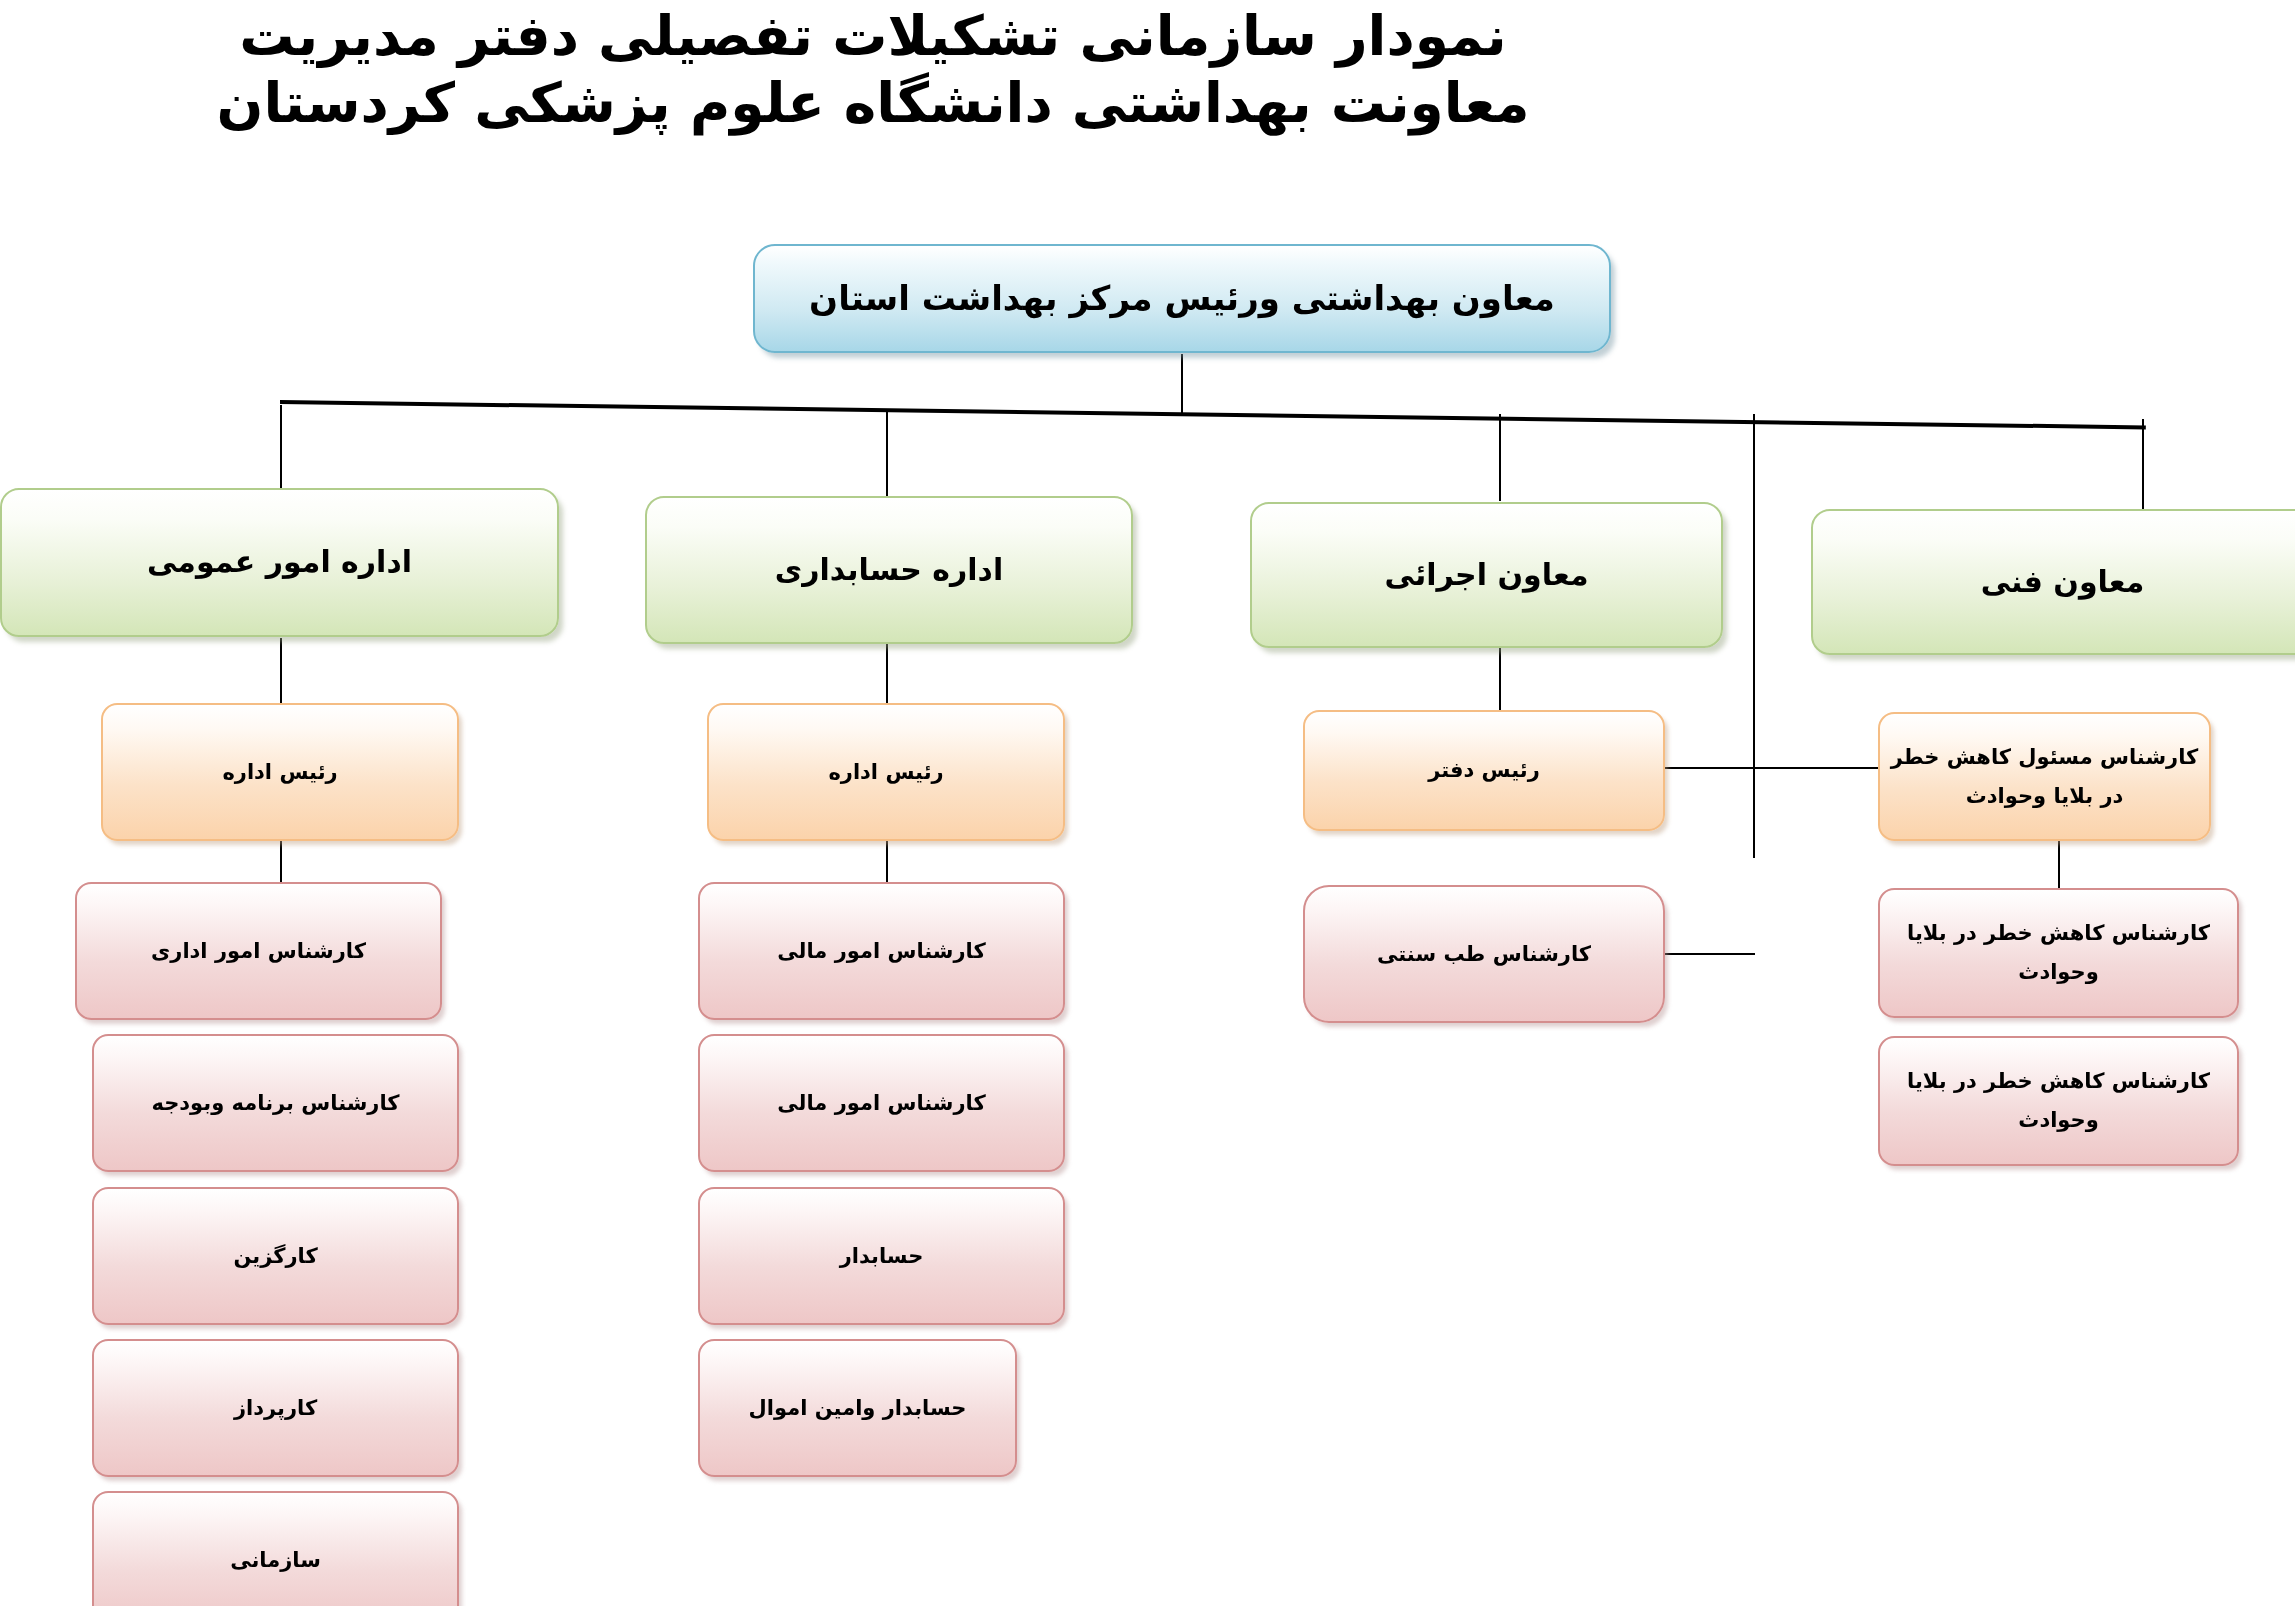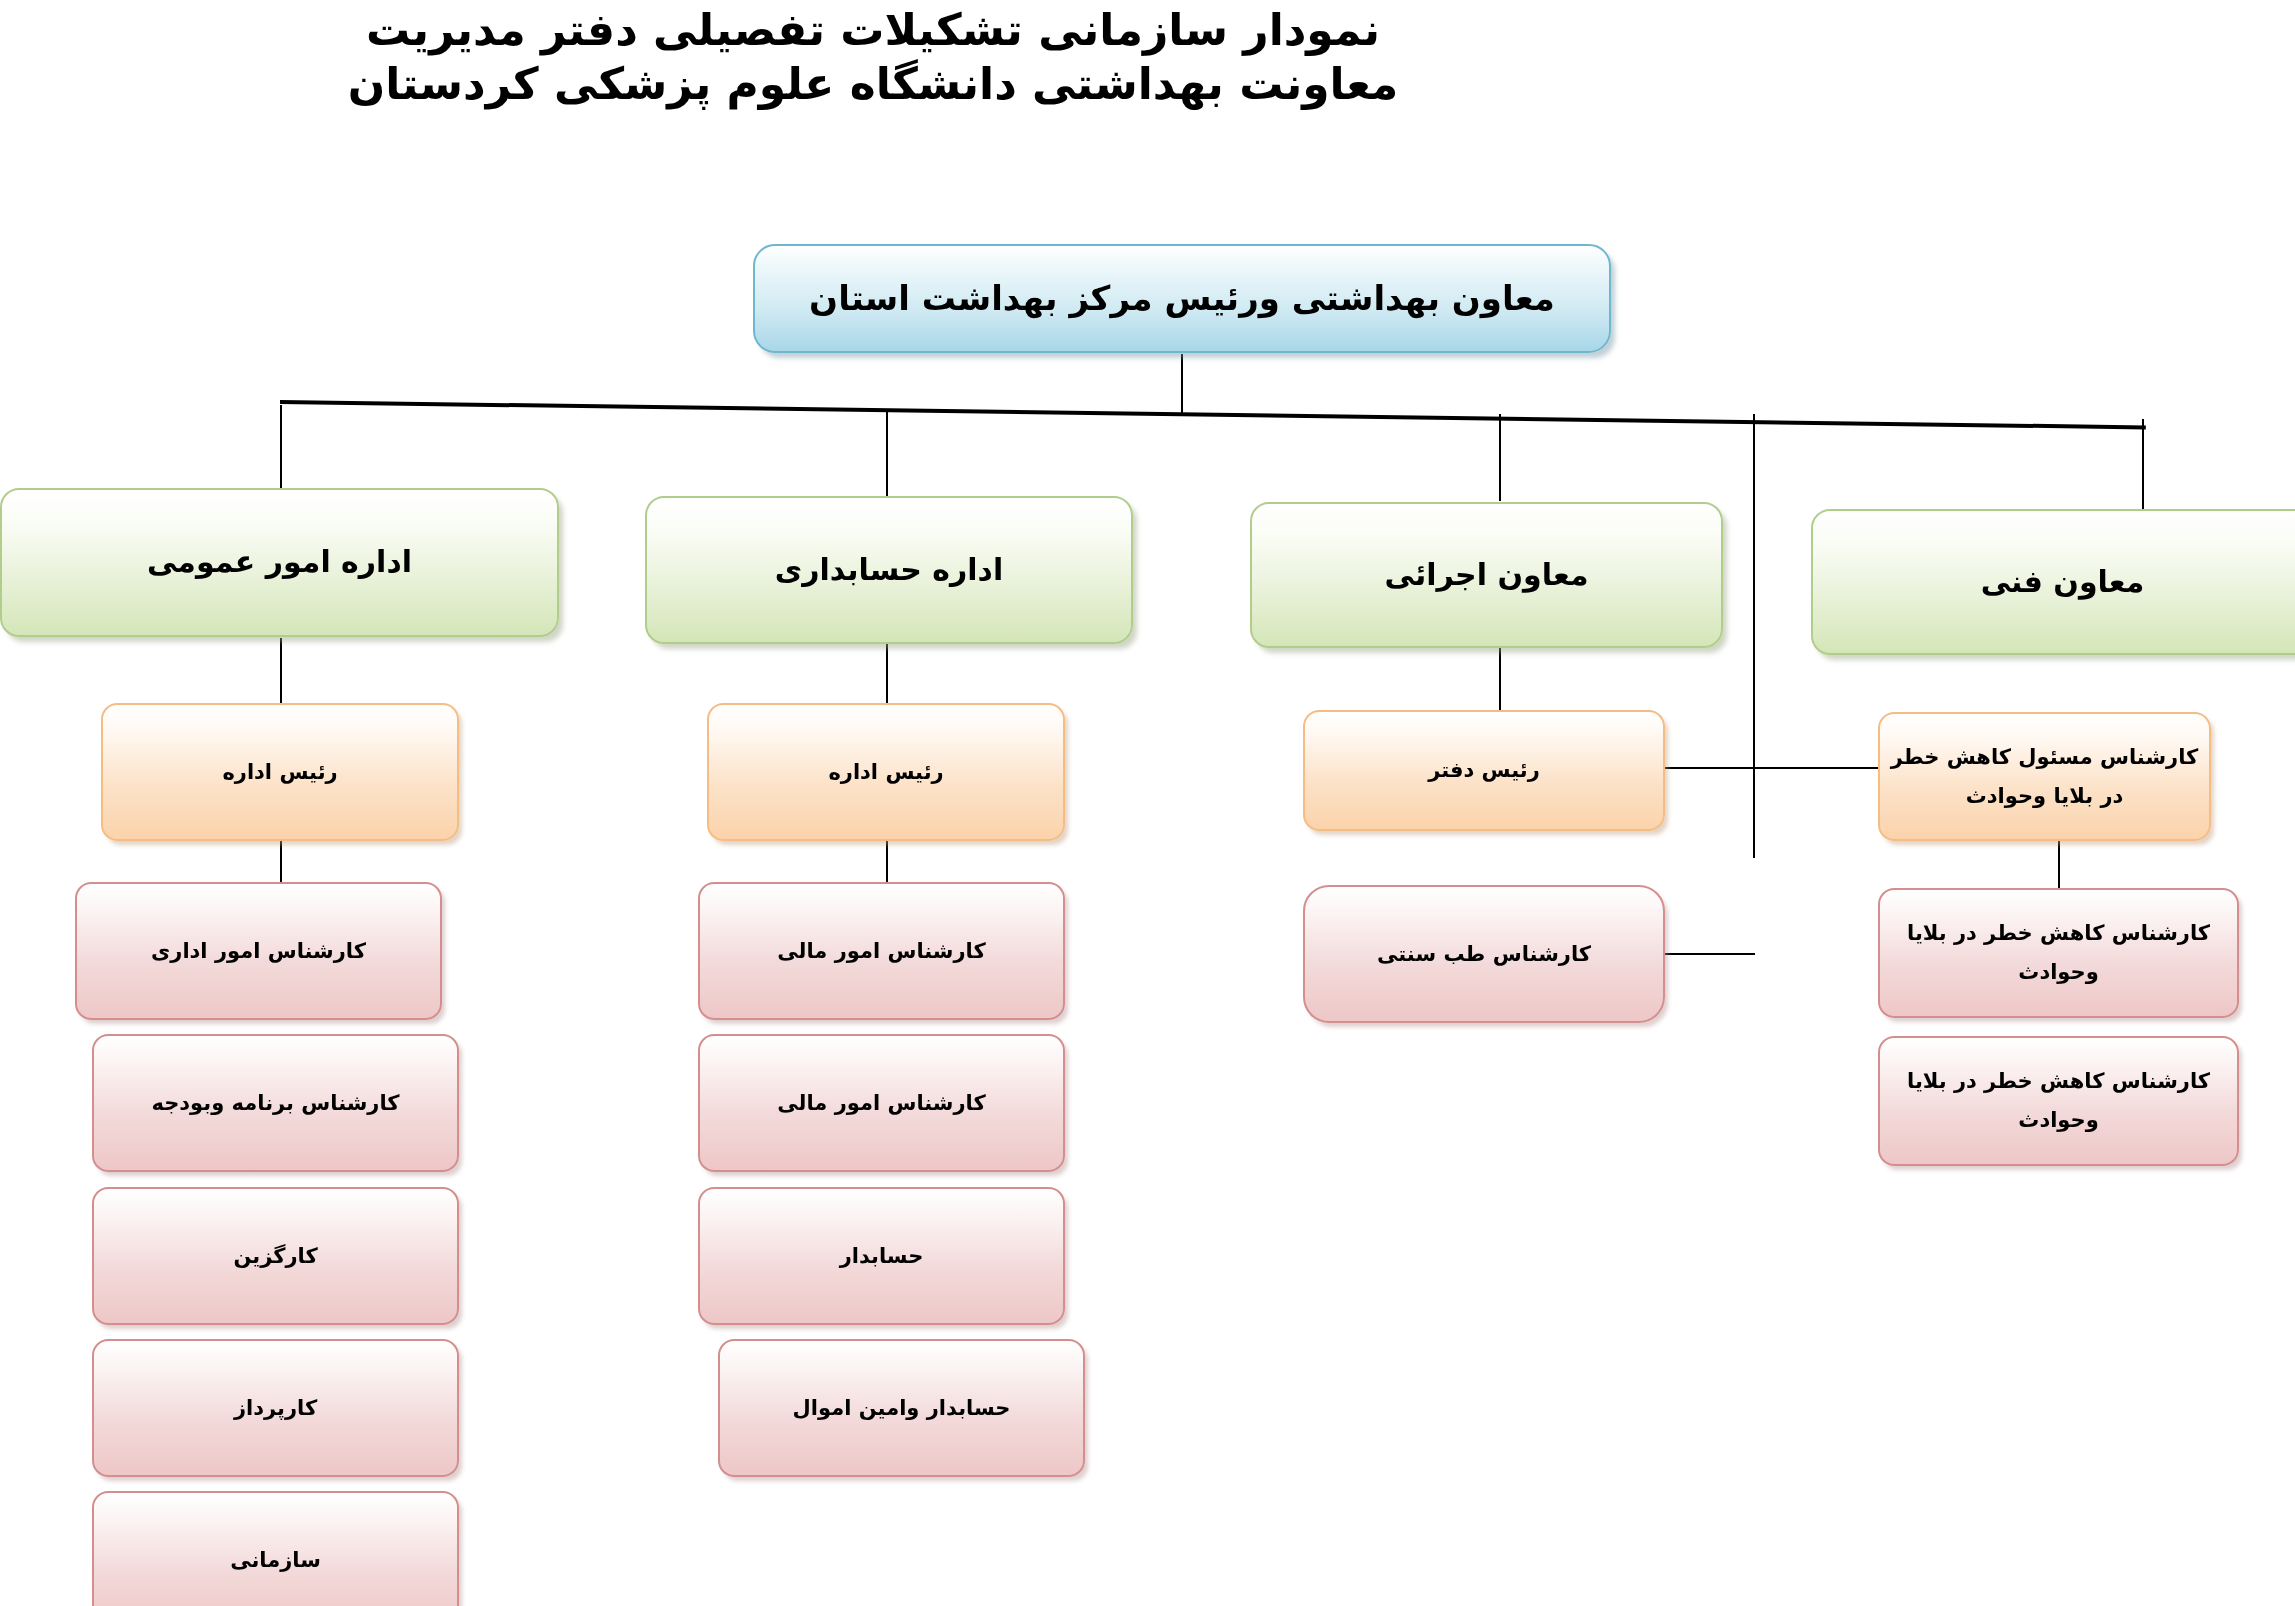--- a/index.html
+++ b/index.html
@@ -18,21 +18,21 @@
 
   
   #title-block{
     position:absolute;
     left:0; top:3px;
     width:1746px;
     text-align:center;
     direction:rtl;
   }
   .title-line{
-    font-size:44px;
+    font-size:55px;
     font-weight:bold;
     line-height:1.22;
     color:#000000;
     letter-spacing:0px;
     white-space:nowrap;
   }
 
   
   .node{
     position:absolute;
@@ -183,21 +183,21 @@
   </div>
 
   <div class="node pink" style="left:698px; top:1034px; width:367px; height:138px;">
     <span>کارشناس امور مالی</span>
   </div>
 
   <div class="node pink" style="left:698px; top:1187px; width:367px; height:138px;">
     <span>حسابدار</span>
   </div>
 
-  <div class="node pink" style="left:698px; top:1339px; width:367px; height:138px;margin-left:20px;">
+  <div class="node pink" style="left:698px; top:1339px; width:319px; height:138px;">
     <span>حسابدار وامین اموال</span>
   </div>
 
   <div class="node orange" style="left:1303px; top:710px; width:362px; height:121px;">
     <span>رئیس دفتر</span>
   </div>
 
   <div class="node pink" style="left:1303px; top:885px; width:362px; height:138px;border-radius:26px;">
     <span>کارشناس طب سنتی</span>
   </div>

